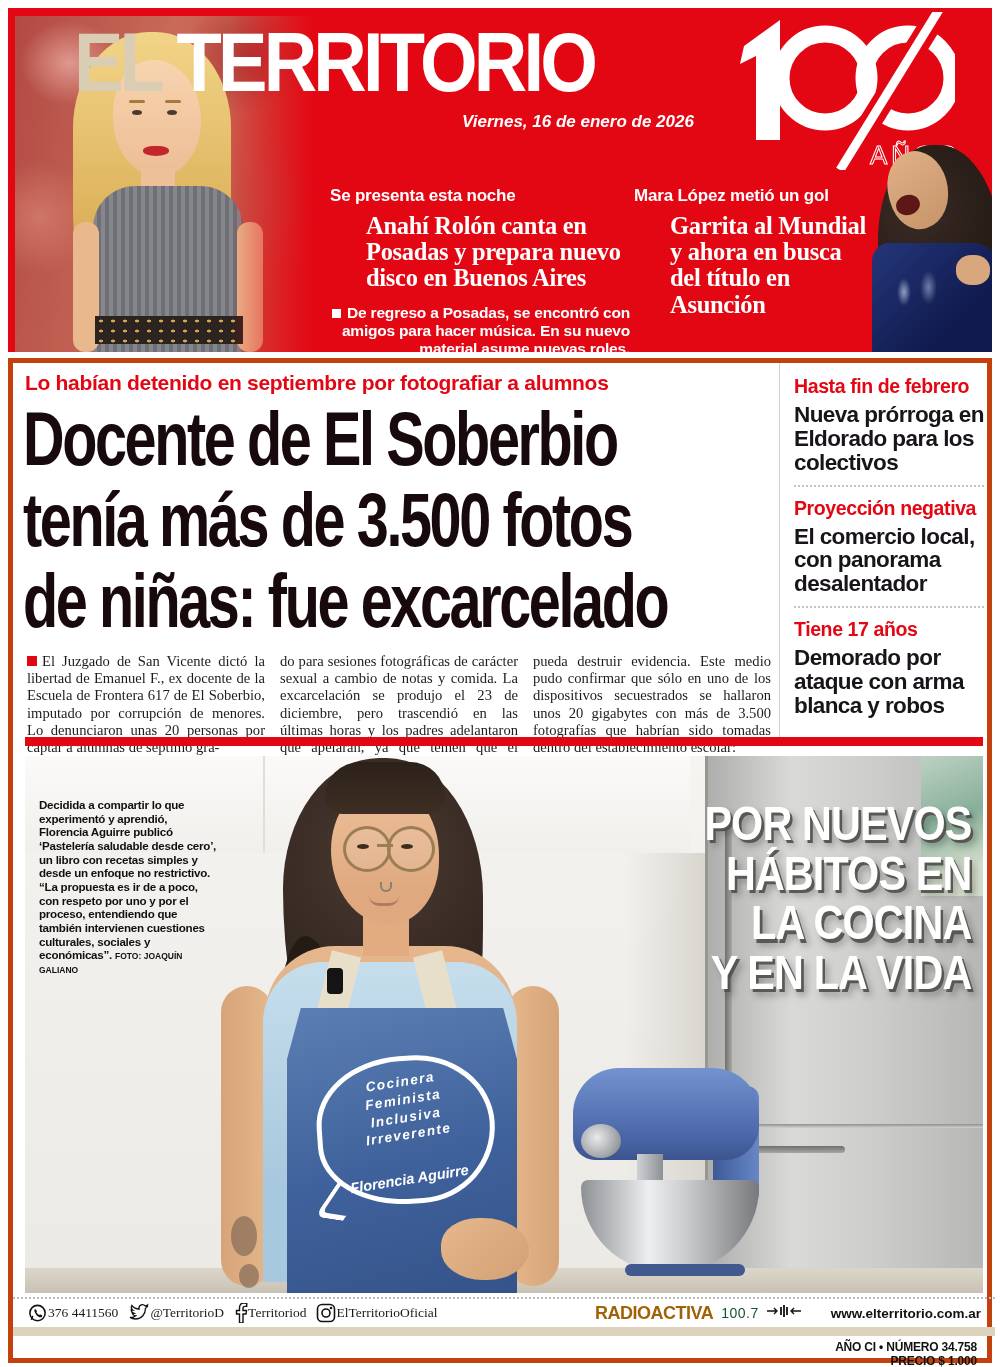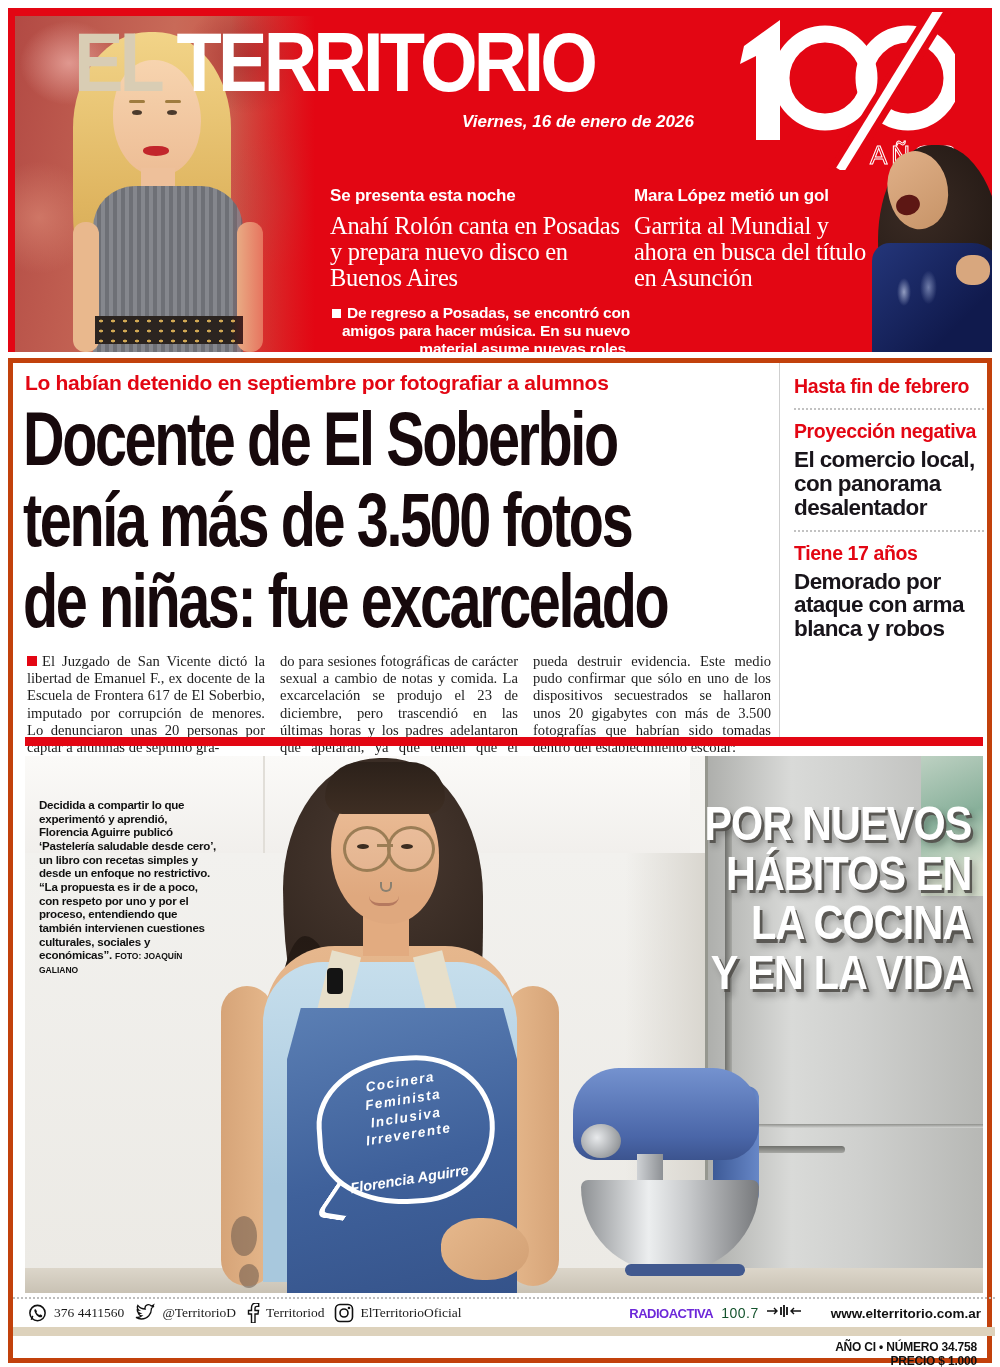--- a/index.html
+++ b/index.html
@@ -49,22 +49,22 @@
   .p-mouth{left:52px;top:102px;width:24px;height:20px;border-radius:50%;background:#5d1714;transform:rotate(-14deg);}
   .p-jersey{left:28px;top:150px;width:130px;height:110px;border-radius:18px 30px 0 0;
       background:linear-gradient(135deg,#24367a,#101a4d 70%);}
   .p-jersey::after{content:"";position:absolute;left:18px;top:26px;width:70px;height:46px;
       background:radial-gradient(10px 20px at 20% 50%, #cfd8f0aa, transparent 70%),
                  radial-gradient(12px 24px at 55% 40%, #bcc9ea88, transparent 70%);}
   .p-fist{left:112px;top:162px;width:34px;height:30px;border-radius:45%;background:#d8a77e;}
 
   .teaser{z-index:5;color:#fff;}
   .teaser .kick{font-size:17px;font-weight:bold;margin-bottom:7px;letter-spacing:-.2px;}
-  .teaser .head{font-family:"Liberation Serif",serif;font-weight:normal;font-size:24.5px;
-      line-height:1.07;letter-spacing:-.3px;}
+  .teaser .head{font-family:"Liberation Serif",serif;font-weight:bold;font-size:24.5px;
+      line-height:1.07;letter-spacing:-.3px;margin-left:36px;}
   .teaser .sum{margin-top:12px;font-size:15.5px;font-weight:bold;line-height:1.18;letter-spacing:-.2px;text-align:right;}
   .sq-w{display:inline-block;width:9px;height:9px;background:#fff;margin-right:6px;}
   .teaser1{left:322px;top:178px;width:300px;}
   .teaser2{left:626px;top:178px;width:235px;}
 
   
   .frame{left:8px;top:358px;width:984px;height:1005px;border:5px solid #c2410c;
       box-sizing:border-box;background:#fff;}
   .lead-kicker{left:12px;top:8px;font-size:21px;font-weight:bold;color:#e30613;letter-spacing:-.3px;}
   .lead-headline{left:10px;top:36px;width:760px;color:#17090c;font-weight:bold;}
@@ -162,25 +162,25 @@
   .caption .credit{font-size:8.5px;letter-spacing:0;}
   .overlay{right:12px;top:42px;text-align:right;color:#fff;font-weight:bold;z-index:3;
       transform:scale(.88,1.04);transform-origin:100% 0;}
   .ov-line{font-size:47px;line-height:48px;letter-spacing:-1px;white-space:nowrap;
       text-shadow:3px 3px 0 rgba(82,80,76,.92), 6px 6px 8px rgba(0,0,0,.28);}
 
   
   .foot-row{left:0;top:934px;width:982px;height:30px;border-top:2px dotted #bdbdbd;
       box-sizing:border-box;display:flex;align-items:center;padding:0 14px;gap:10px;
       font-family:"Liberation Serif",serif;font-size:13.5px;color:#1a1a1a;}
-  .f-item{display:flex;align-items:center;gap:6px;justify-content:flex-end;}
+  .f-item{display:flex;align-items:center;justify-content:flex-end;}
   .f-item svg{display:block;}
   .foot-right{margin-left:auto;display:flex;align-items:center;gap:8px;}
-  .radio-brand{font-family:"Liberation Sans",sans-serif;font-weight:bold;font-size:13px;
-      letter-spacing:-.5px;color:#6d28d9;}
+  .radio-brand{font-family:"Liberation Sans",sans-serif;font-weight:bold;font-size:18px;
+      letter-spacing:-.5px;color:#a16207;}
   .radio-freq{font-family:"Liberation Sans",sans-serif;font-size:14px;color:#14532d;letter-spacing:.5px;}
   .website{font-family:"Liberation Sans",sans-serif;font-weight:bold;font-size:13.5px;
       color:#111;margin-left:22px;}
   .tan-bar{left:0;top:964px;width:982px;height:9px;background:#ddd2bc;}
   .edition{right:10px;top:978px;text-align:right;font-weight:bold;font-size:12px;
       line-height:1.15;color:#111;letter-spacing:-.2px;}
 </style>
 </head>
 <body>
 
@@ -247,20 +247,21 @@
 
     <div class="abs lead-body">
       <div class="col"><span class="sq-r"></span><span>El Juzgado de San Vicente dictó la libertad de Emanuel F., ex docente de la Escuela de Frontera 617 de El Soberbio, imputado por corrupción de menores. Lo denunciaron unas 20 personas por captar a alumnas de séptimo gra-</span></div>
       <div class="col">do para sesiones fotográficas de carácter sexual a cambio de notas y comida. La excarcelación se produjo el 23 de diciembre, pero trascendió en las últimas horas y los padres adelantaron que apelarán, ya que temen que el acusado</div>
       <div class="col">pueda destruir evidencia. Este medio pudo confirmar que sólo en uno de los dispositivos secuestrados se hallaron unos 20 gigabytes con más de 3.500 fotografías que habrían sido tomadas dentro del establecimiento escolar:</div>
     </div>
 
     <div class="abs sidebar">
       <div class="brief">
         <div class="kick">Hasta fin de febrero</div>
+        <div class="head">Nueva prórroga en Eldorado para los colectivos</div>
       </div>
       <div class="brief">
         <div class="kick">Proyección negativa</div>
         <div class="head">El comercio local, con panorama desalentador</div>
       </div>
       <div class="brief">
         <div class="kick">Tiene 17 años</div>
         <div class="head">Demorado por ataque con arma blanca y robos</div>
       </div>
     </div>

